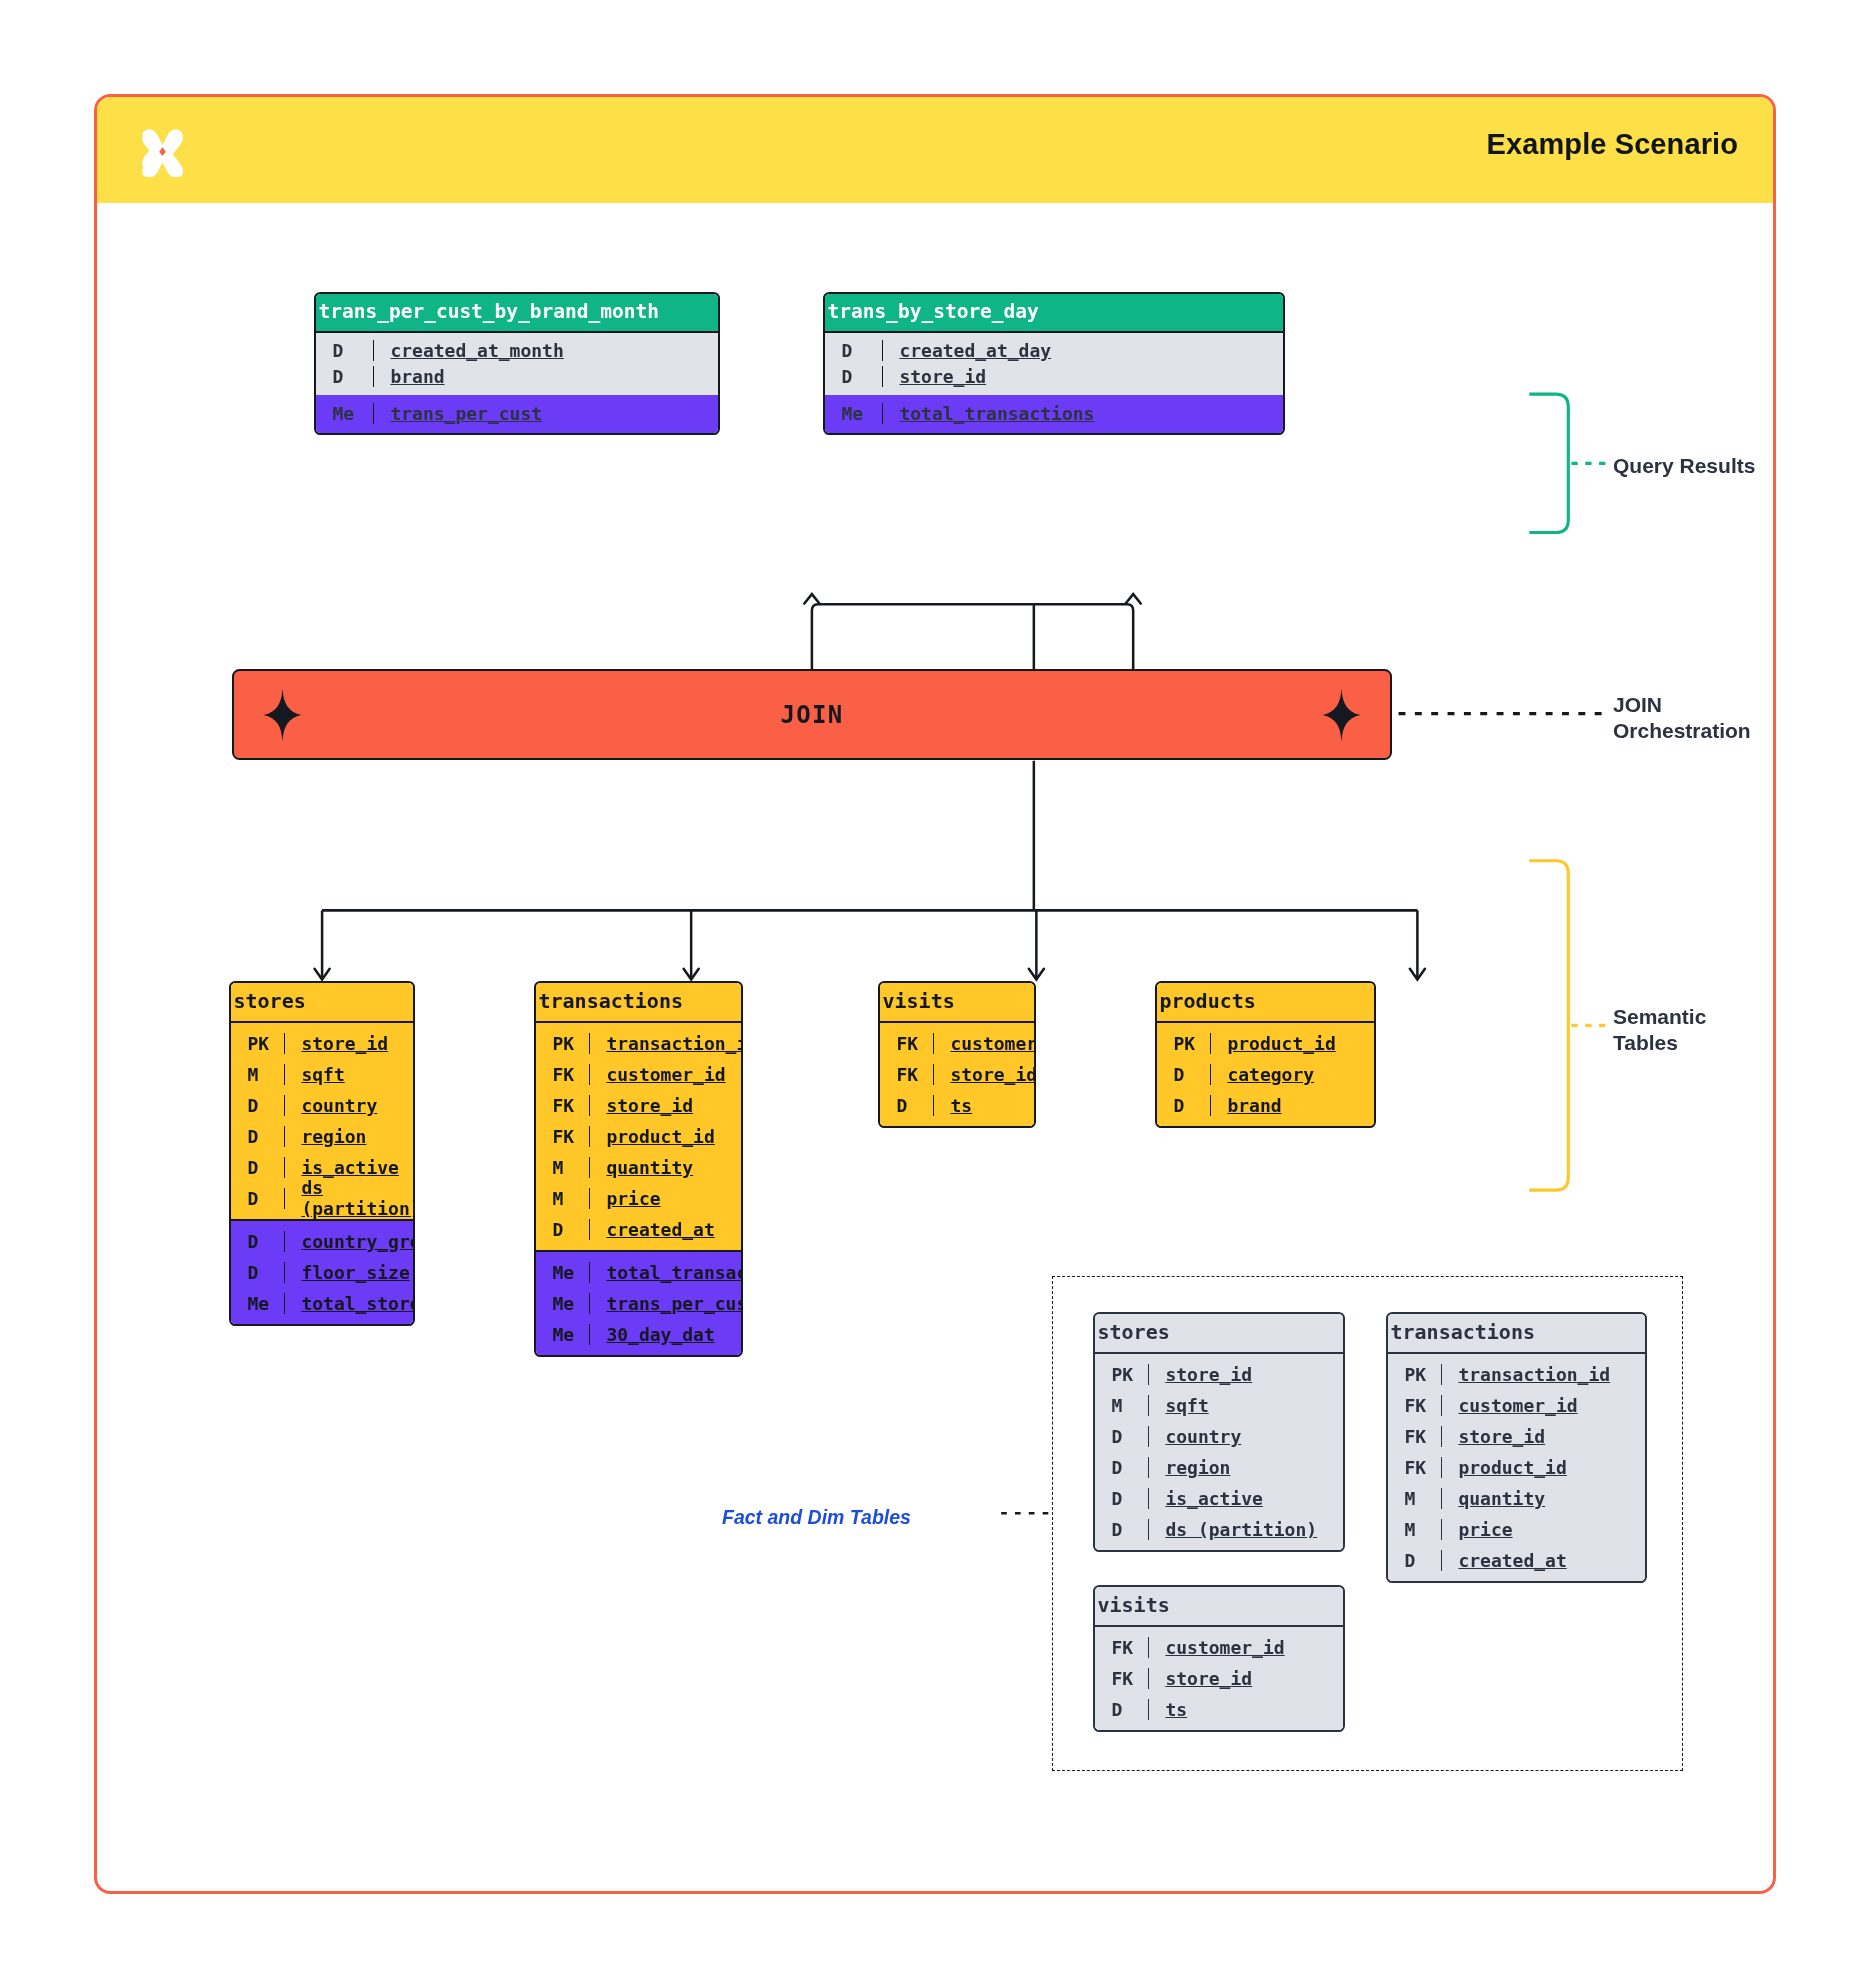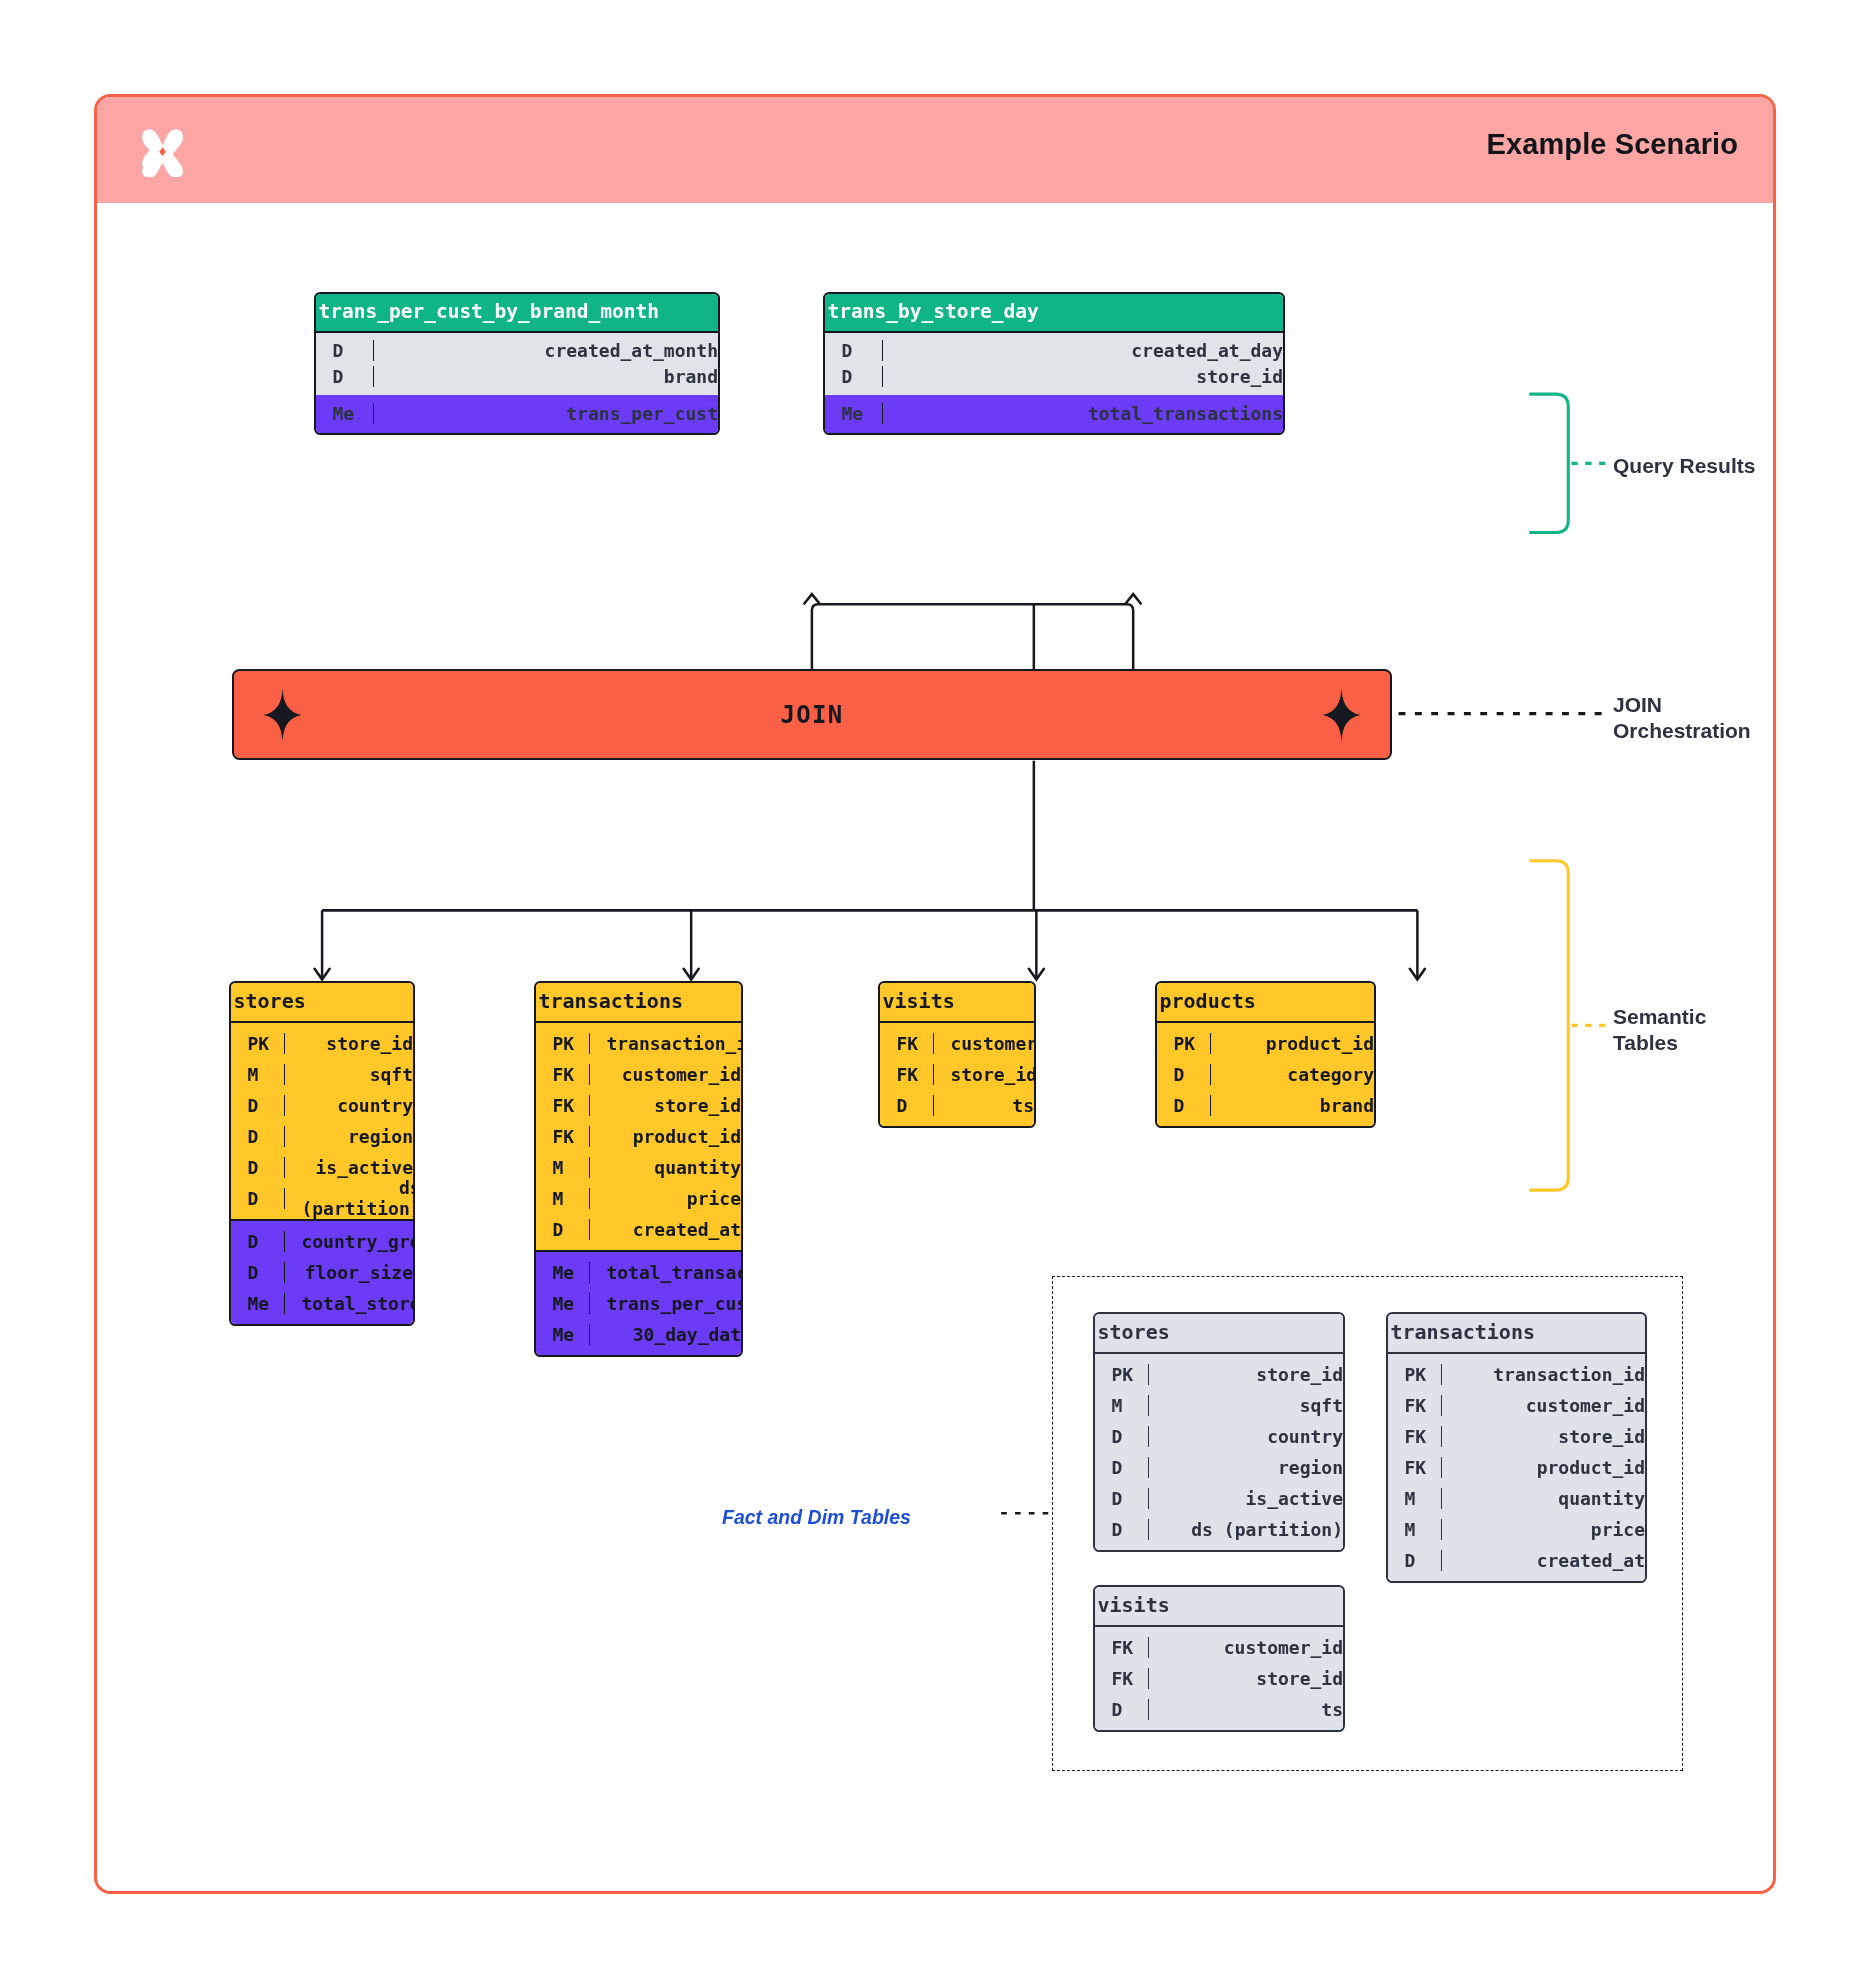--- a/index.html
+++ b/index.html
@@ -6,21 +6,21 @@
   body{font-family:"Liberation Sans",sans-serif;}
   #stage{position:relative;width:1868px;height:1985px;background:#ffffff;overflow:hidden;}
 
   
   #card{
     position:absolute;left:94px;top:94px;width:1682px;height:1800px;
     border:3.1px solid #FA6045;border-radius:16.4px;background:#fff;box-sizing:border-box;
   }
   #header{
     position:absolute;left:0;top:0;width:100%;height:106px;
-    background:#fca5a5;border-radius:13.2px 13.2px 0 0;
+    background:#fde047;border-radius:13.2px 13.2px 0 0;
   }
   #header-title{
     position:absolute;right:35px;top:31px;
     font-size:29px;font-weight:bold;color:#111418;letter-spacing:0.1px;
     font-family:"Liberation Sans",sans-serif;
   }
   #logo{position:absolute;left:38px;top:25px;width:55px;height:55px;}
 
   
   .tbl{position:absolute;box-sizing:border-box;}
@@ -28,21 +28,21 @@
     border:2.5px solid #15181F;border-radius:6.3px;overflow:hidden;
     box-sizing:border-box;width:100%;
   }
   .tbl .thead{
     text-align:left;font-family:"DejaVu Sans Mono",monospace;
     font-weight:bold;padding:6.3px 2.5px 7.5px;box-sizing:border-box;
   }
   .row{display:flex;align-items:center;font-family:"DejaVu Sans Mono",monospace;
        font-weight:bold;box-sizing:border-box;}
   .row .k{flex:0 0 auto;text-align:left;box-sizing:border-box;}
-  .row .v{flex:1 1 auto;text-align:right;box-sizing:border-box;}
+  .row .v{flex:1 1 auto;text-align:left;box-sizing:border-box;text-decoration:underline;}
   .sep-top{border-top:2.5px solid #15181F;}
   .kcol-div{border-right:1.9px solid #15181F;}
 
   
   .qr .thead{background:#0FB587;color:#fff;font-size:19.5px;}
   .qr .body{background:#E0E3E7;}
   .qr .row{height:31px;font-size:18px;color:#2B3240;}
   .qr .row .k{width:58px;padding-left:16.4px;}
   .qr .row .v{padding-left:16.4px;}
   .qr .mrow{background:#6B3BF5;color:#fff;}

